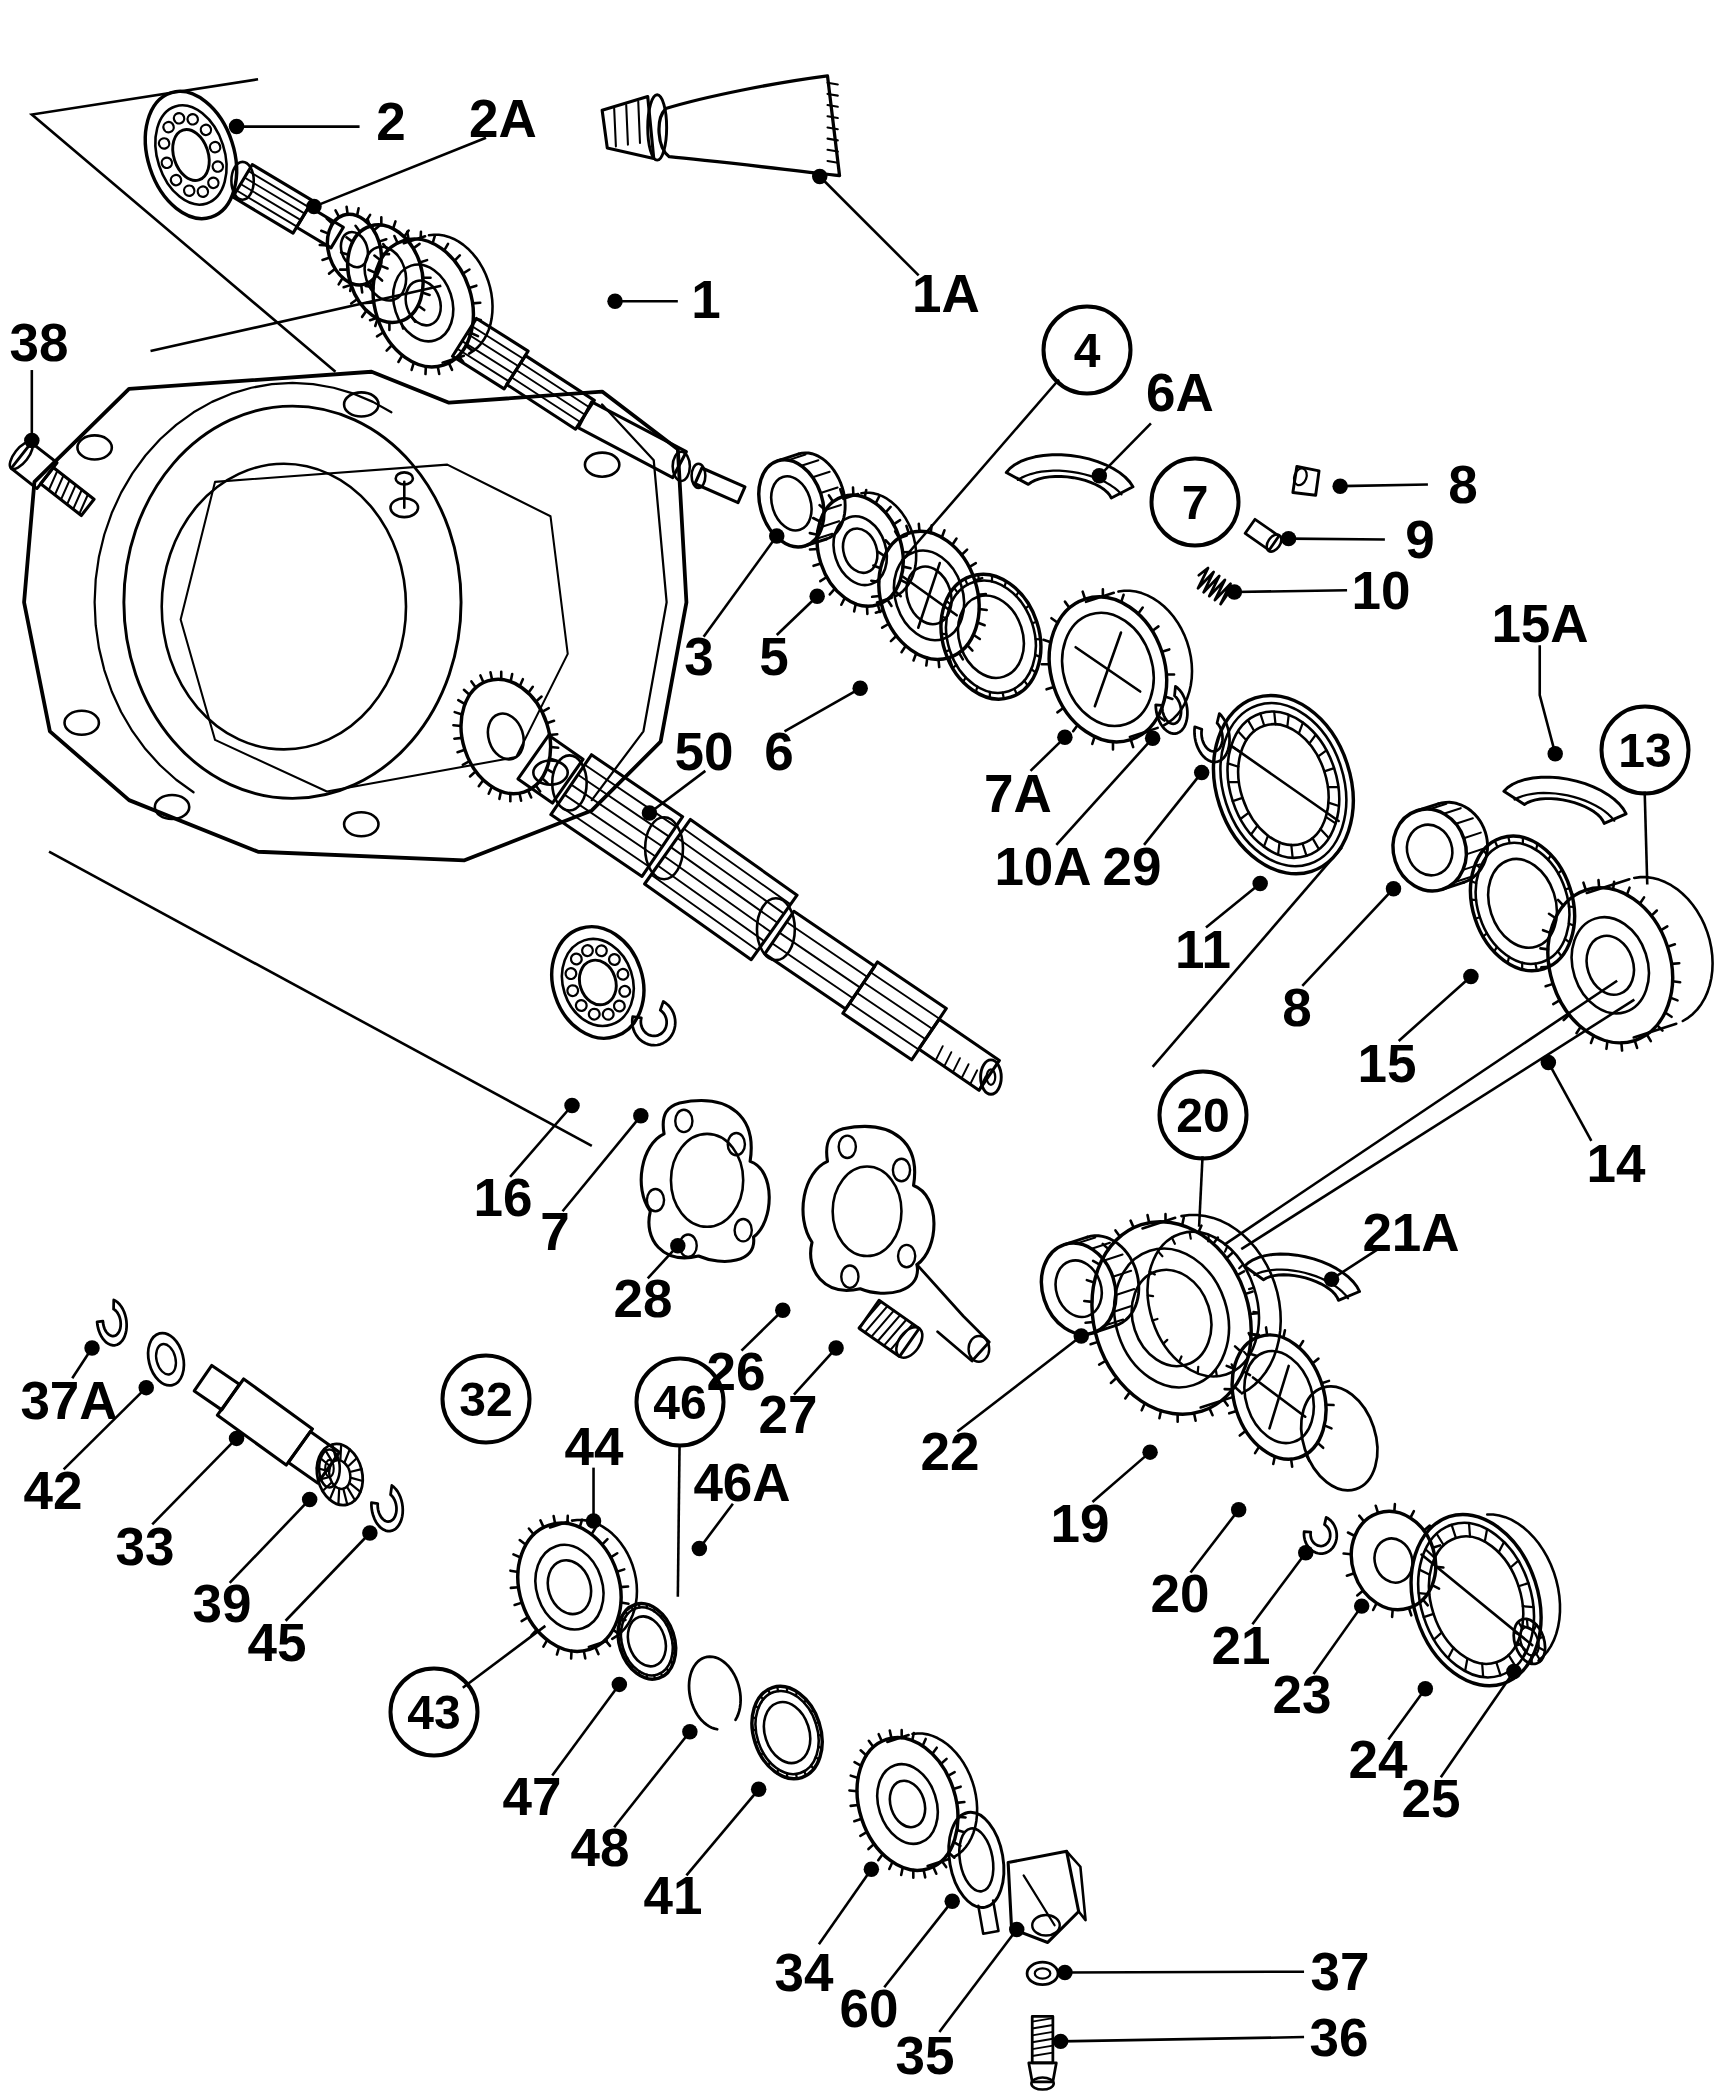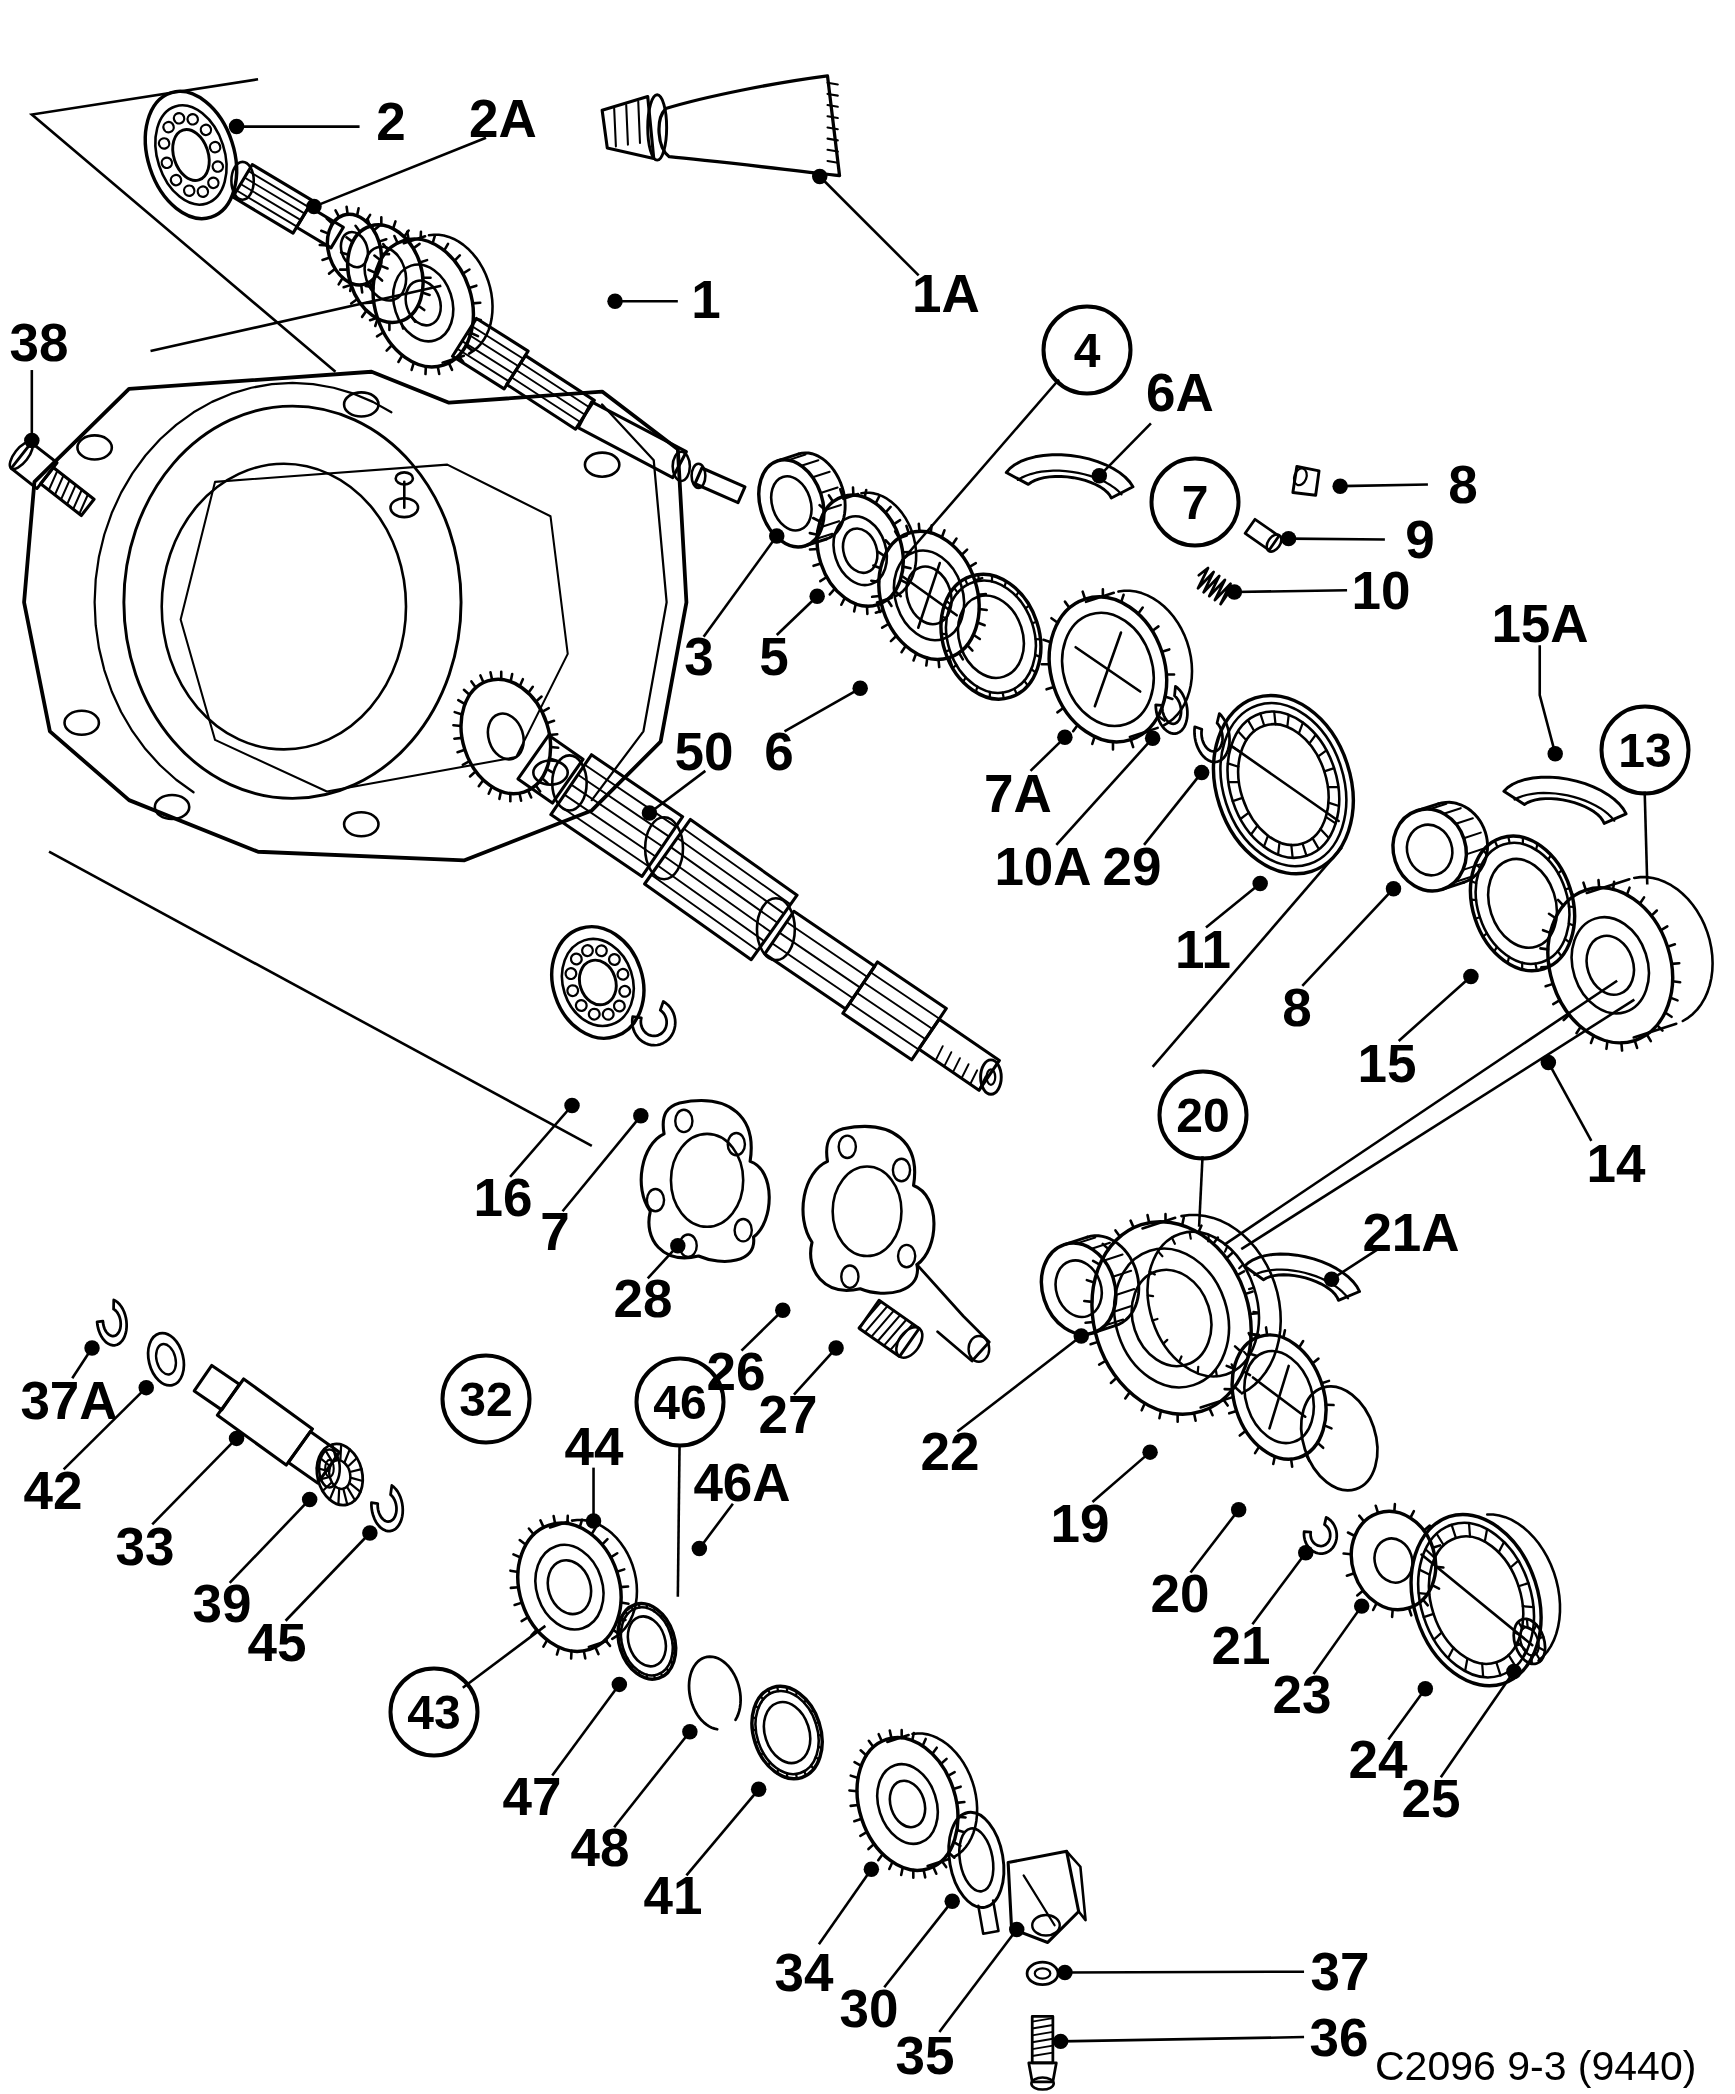--- a/index.html
+++ b/index.html
@@ -1082,28 +1082,27 @@
   <div class="lbl" style="left:53px;top:1490px">42</div>
   <div class="lbl" style="left:145px;top:1546px">33</div>
   <div class="lbl" style="left:222px;top:1603px">39</div>
   <div class="lbl" style="left:277px;top:1642px">45</div>
   <div class="lbl" style="left:594px;top:1446px">44</div>
   <div class="lbl" style="left:742px;top:1482px">46A</div>
   <div class="lbl" style="left:532px;top:1796px">47</div>
   <div class="lbl" style="left:600px;top:1847px">48</div>
   <div class="lbl" style="left:673px;top:1895px">41</div>
   <div class="lbl" style="left:804px;top:1972px">34</div>
-  <div class="lbl" style="left:869px;top:2008px">30</div>
+  <div class="lbl" style="left:869px;top:2008px">60</div>
   <div class="lbl" style="left:925px;top:2055px">35</div>
   <div class="lbl" style="left:1340px;top:1971px">37</div>
   <div class="lbl" style="left:1339px;top:2037px">36</div>
 
   <div class="lbl c" style="left:1087px;top:350px">4</div>
   <div class="lbl c" style="left:1195px;top:502px">7</div>
   <div class="lbl c" style="left:1645px;top:750px">13</div>
   <div class="lbl c" style="left:1203px;top:1115px">20</div>
   <div class="lbl c" style="left:486px;top:1399px">32</div>
   <div class="lbl c" style="left:680px;top:1402px">46</div>
   <div class="lbl c" style="left:434px;top:1712px">43</div>
 
-  <div class="code" style="left:1375px;top:2043px">C2096 9-3 (9440)</div>
 </div>
 
 
 </body></html>

